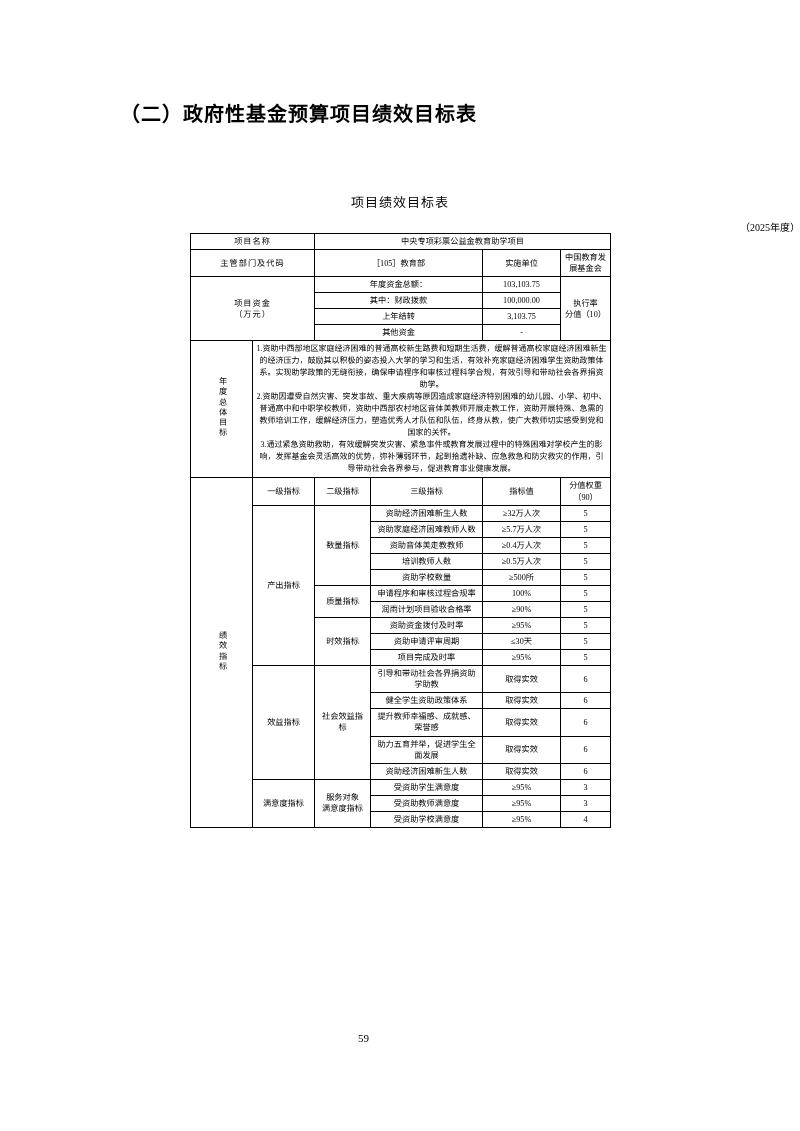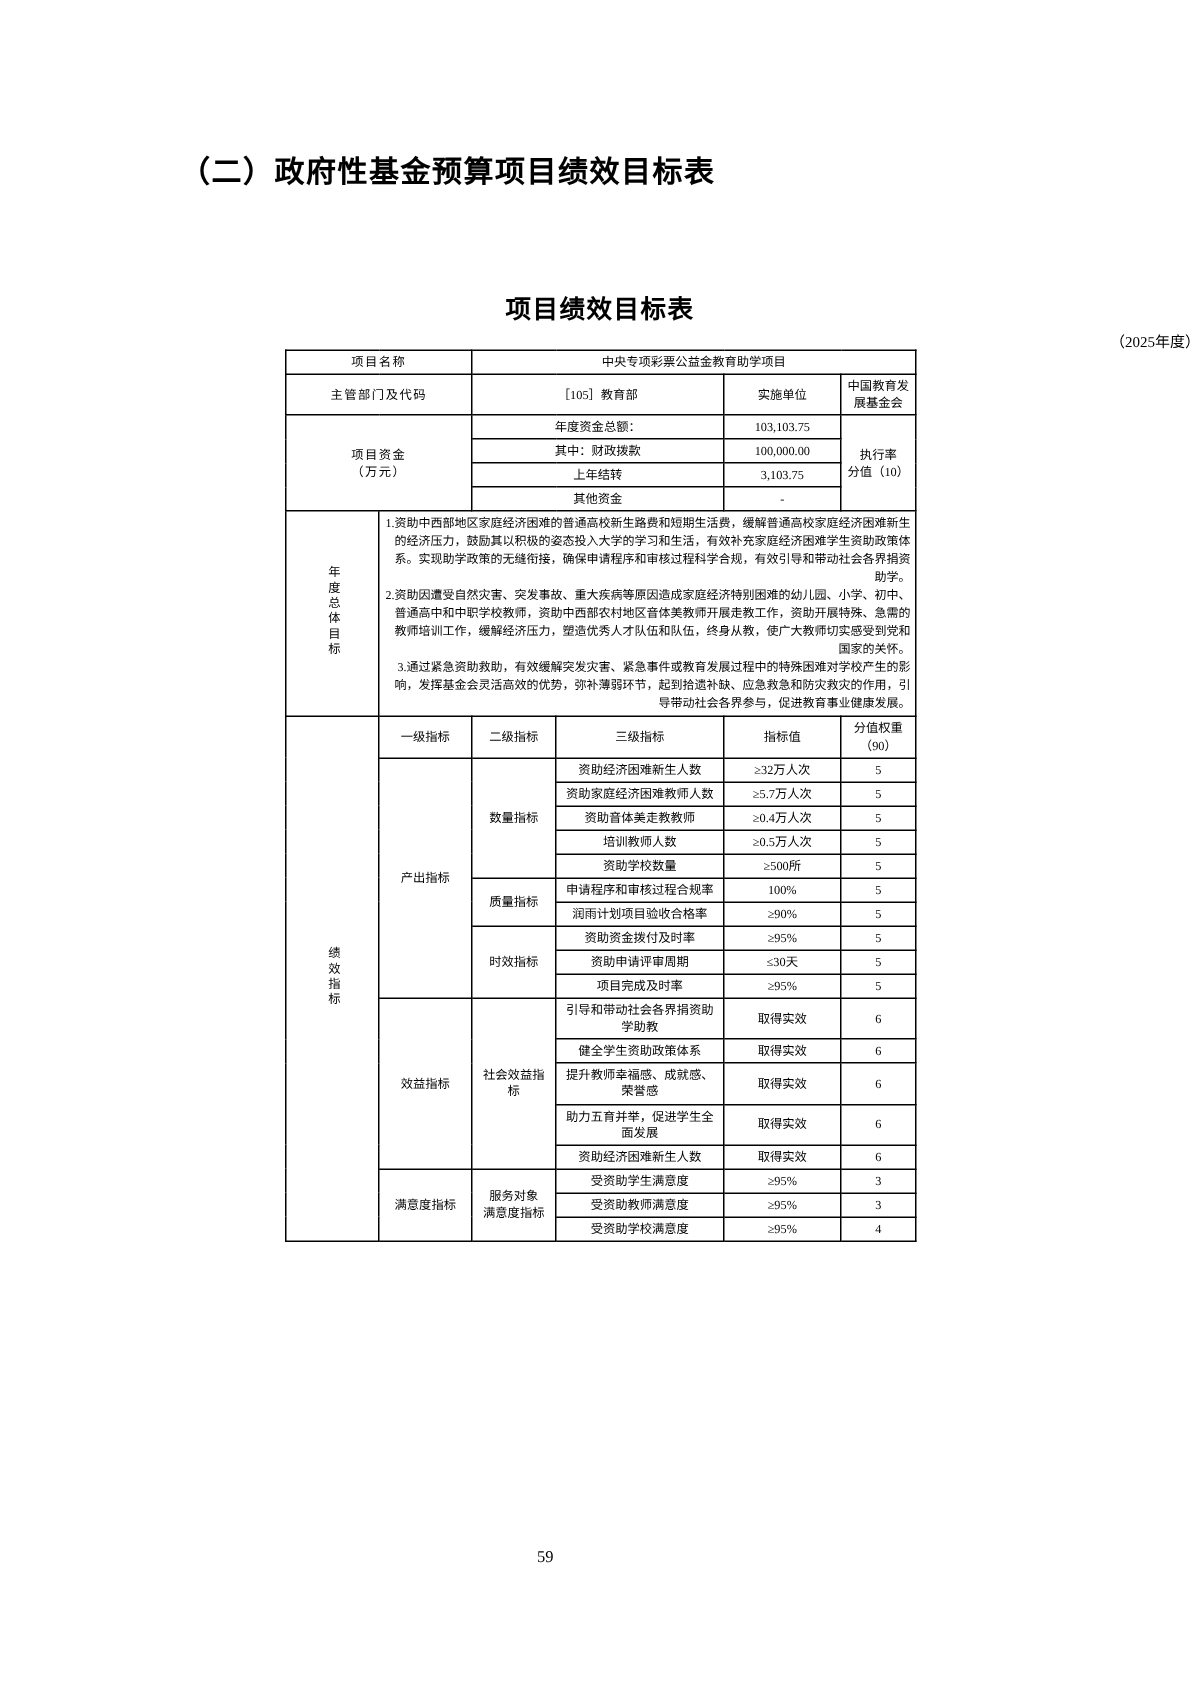--- a/index.html
+++ b/index.html
@@ -29,22 +29,22 @@
     letter-spacing: 1px;
     font-family: Liberation Serif, serif;
     text-align: center;
   }
   .doc-title {
     position: absolute;
     top: 192px;
     left: 0;
     width: 800px;
     text-align: center;
-    font-size: 17px;
-    font-weight: bold;
+    font-size: 13px;
+    font-weight: normal;
     letter-spacing: 1px;
   }
   .doc-subtitle {
     position: absolute;
     top: 219px;
     left: 0;
     width: 800px;
     text-align: right;
     font-size: 10px;
   }
@@ -148,21 +148,21 @@
         <td class="money">3,103.75</td>
       </tr>
       <tr>
         <td colspan="2" class="txt-left">其他资金</td>
         <td class="money">-</td>
       </tr>
       <tr>
         <td style="width:18px">
           <span class="vert">年度总体目标</span>
         </td>
-        <td colspan="5" class="txt-left" style="white-space:pre-line; font-size:8px; line-height:1.5;text-align:right;">1.资助中西部地区家庭经济困难的普通高校新生路费和短期生活费，缓解普通高校家庭经济困难新生的经济压力，鼓励其以积极的姿态投入大学的学习和生活，有效补充家庭经济困难学生资助政策体系。实现助学政策的无缝衔接，确保申请程序和审核过程科学合规，有效引导和带动社会各界捐资助学。
+        <td colspan="5" class="txt-left" style="white-space:pre-line; font-size:8px; line-height:1.5;">1.资助中西部地区家庭经济困难的普通高校新生路费和短期生活费，缓解普通高校家庭经济困难新生的经济压力，鼓励其以积极的姿态投入大学的学习和生活，有效补充家庭经济困难学生资助政策体系。实现助学政策的无缝衔接，确保申请程序和审核过程科学合规，有效引导和带动社会各界捐资助学。
 2.资助因遭受自然灾害、突发事故、重大疾病等原因造成家庭经济特别困难的幼儿园、小学、初中、普通高中和中职学校教师，资助中西部农村地区音体美教师开展走教工作，资助开展特殊、急需的教师培训工作，缓解经济压力，塑造优秀人才队伍和队伍，终身从教，使广大教师切实感受到党和国家的关怀。
 3.通过紧急资助救助，有效缓解突发灾害、紧急事件或教育发展过程中的特殊困难对学校产生的影响，发挥基金会灵活高效的优势，弥补薄弱环节，起到拾遗补缺、应急救急和防灾救灾的作用，引导带动社会各界参与，促进教育事业健康发展。</td>
       </tr>
       <tr>
         <td rowspan="19">
           <span class="vert">绩效指标</span>
         </td>
         <td>一级指标</td>
         <td>二级指标</td>
         <td>三级指标</td>

